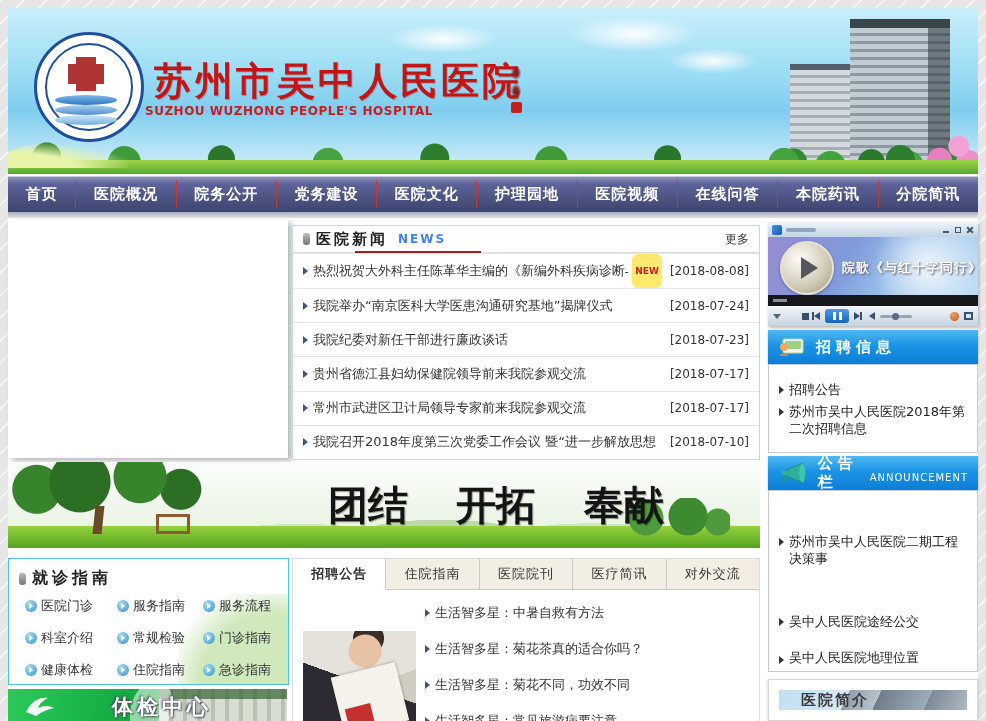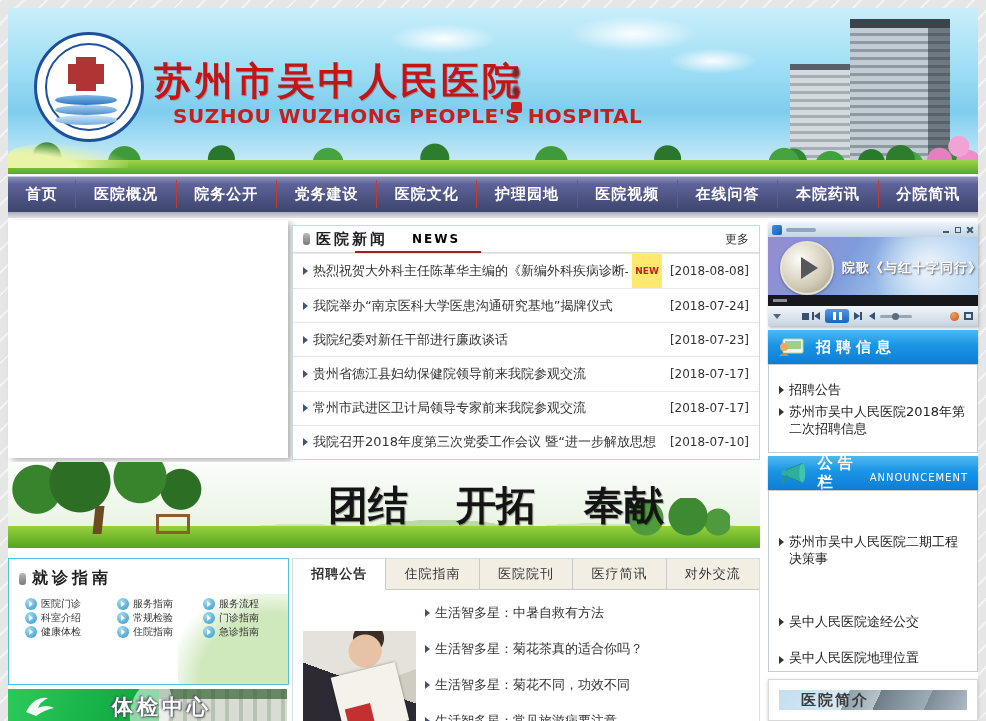--- a/index.html
+++ b/index.html
@@ -38,21 +38,21 @@
   #logo .ring2{position:absolute;left:8px;top:8px;right:8px;bottom:8px;border:2px solid #1d4f9c;border-radius:50%;}
   #logo .cross{position:absolute;left:39px;top:22px;width:20px;height:34px;background:#b03434;}
   #logo .cross::after{content:"";position:absolute;left:-8px;top:7px;width:36px;height:20px;background:#b03434;}
   #logo .wave{position:absolute;left:18px;width:62px;height:10px;border-radius:50%;}
   #logo .w1{top:60px;background:linear-gradient(180deg,#7fb8e8,#2e78c0);}
   #logo .w2{top:70px;background:linear-gradient(180deg,#a8d2f0,#4e90cc);}
   #logo .w3{top:80px;background:linear-gradient(180deg,#cfe6f8,#74aede);}
 
   #title-cn{left:146px;top:48px;font-size:38px;font-weight:bold;color:#c41414;letter-spacing:3px;
     font-family:"DejaVu Serif","Liberation Serif",serif;text-shadow:1px 1px 0 rgba(120,0,0,.25);}
-  #title-en{left:165px;top:96px;font-size:20px;font-weight:bold;color:#c42020;letter-spacing:.5px;}
+  #title-en{left:137px;top:96px;font-size:12px;font-weight:bold;color:#c42020;letter-spacing:.5px;}
   #seal{left:500px;top:58px;width:16px;height:52px;}
   #seal .mark{width:10px;height:14px;margin:0 auto 4px;background:radial-gradient(ellipse,#8a2020 30%,rgba(0,0,0,0) 75%);}
   #seal .stamp{width:11px;height:11px;margin:2px auto 0;background:#c42020;border-radius:2px;}
 
   
   #building{right:0;top:12px;width:205px;height:154px;}
   #building .tower-main{position:absolute;right:28px;bottom:8px;width:100px;height:138px;
     background:
       linear-gradient(90deg,rgba(0,0,0,0) 0 78%,rgba(40,52,60,.55) 78% 100%),
       repeating-linear-gradient(180deg,#c3ccd2 0 5px,#8e9aa2 5px 8px);
@@ -84,30 +84,30 @@
   
   #slideshow{left:8px;top:220px;width:280px;height:238px;background:#fff;
     box-shadow:4px 3px 6px rgba(110,110,110,.5);}
 
   
   #news{left:292px;top:225px;width:466px;height:233px;background:#fff;border:1px solid #c4d9e8;
     display:flex;flex-direction:column;}
   #news-head{position:relative;height:26px;border-bottom:1px solid #dcdcdc;display:flex;align-items:center;padding:0 10px;}
   .cap-bullet{width:7px;height:12px;border-radius:3px;background:linear-gradient(180deg,#bbb,#777);margin-right:6px;}
   #news-title{font-size:15px;font-weight:bold;color:#222;letter-spacing:3px;}
-  #news-title-en{font-size:12px;font-weight:bold;color:#000000;letter-spacing:2px;margin-left:24px;}
+  #news-title-en{font-size:12px;font-weight:bold;color:#3b82f6;letter-spacing:2px;margin-left:10px;}
   #news-underline{position:absolute;left:62px;bottom:-1px;width:126px;height:2px;background:#9e2020;}
   #news-more{margin-left:auto;font-size:12px;color:#333;cursor:pointer;}
   .news-row{flex:1;display:flex;align-items:center;padding:0 10px;border-top:1px solid #e6e6e6;font-size:13px;color:#333;}
   .news-row:first-of-type{border-top:none;}
   .tri{width:0;height:0;border-top:4px solid rgba(0,0,0,0);border-bottom:4px solid rgba(0,0,0,0);
     border-left:5px solid #44536e;margin-right:5px;flex:none;}
   .news-text{white-space:nowrap;overflow:hidden;cursor:pointer;}
   .badge-new{margin-left:4px;background:#ffe86e;color:#c42020;font-size:9px;font-weight:bold;
-    padding:12px 3px;border-radius:0;flex:none;}
+    padding:12px 3px;border-radius:6px;flex:none;}
   .news-date{margin-left:auto;font-size:12px;color:#333;padding-left:8px;flex:none;}
 
   
   #banner{left:8px;top:462px;width:752px;height:86px;overflow:hidden;
     background:linear-gradient(180deg,#fbfdfb 0%,#eef6ea 55%,#e4f2dc 100%);}
   #banner .mountains{position:absolute;left:180px;bottom:18px;width:560px;height:44px;
     background:
       radial-gradient(ellipse at 20% 100%,#cfe4c4 0 60px,rgba(0,0,0,0) 62px),
       radial-gradient(ellipse at 45% 100%,#bcd8ae 0 70px,rgba(0,0,0,0) 72px),
       radial-gradient(ellipse at 72% 100%,#cfe4c4 0 60px,rgba(0,0,0,0) 62px),
@@ -134,21 +134,21 @@
     font-family:"DejaVu Serif","Liberation Serif",serif;font-size:40px;font-weight:bold;color:#141414;
     text-shadow:1px 1px 1px rgba(0,0,0,.35);}
 
   
   #guide{left:8px;top:558px;width:279px;height:125px;border:1px solid #4cc2de;background:#fff;overflow:hidden;}
   #guide .wm{position:absolute;right:-10px;bottom:-10px;width:120px;height:100px;
     background:radial-gradient(ellipse at 80% 90%,#cfe8bc 0 55%,rgba(0,0,0,0) 80%);}
   #guide-head{position:absolute;left:10px;top:9px;display:flex;align-items:center;}
   #guide-title{font-size:16px;font-weight:bold;color:#222;letter-spacing:4px;}
   #guide-grid{position:absolute;left:16px;top:38px;width:252px;display:grid;
-    grid-template-columns:92px 86px 74px;row-gap:0;font-size:10px;color:#333;text-align:right;}
+    grid-template-columns:92px 86px 74px;row-gap:14px;font-size:13px;color:#333;text-align:right;}
   .guide-item{display:flex;align-items:center;cursor:pointer;white-space:nowrap;}
   .gdot{width:12px;height:12px;border-radius:50%;flex:none;margin-right:4px;position:relative;
     background:radial-gradient(circle at 35% 30%,#a8dcf0,#2f96c8);}
   .gdot::after{content:"";position:absolute;left:4px;top:3px;width:0;height:0;
     border-top:3px solid rgba(0,0,0,0);border-bottom:3px solid rgba(0,0,0,0);border-left:4px solid #fff;}
 
   
   #checkup{left:8px;top:689px;width:279px;height:32px;overflow:hidden;background:#12a73e;}
   #checkup .green{position:absolute;left:0;top:0;width:58%;height:100%;
     background:linear-gradient(100deg,#2cc95a 0%,#17b248 55%,#0fa03a 100%);}

